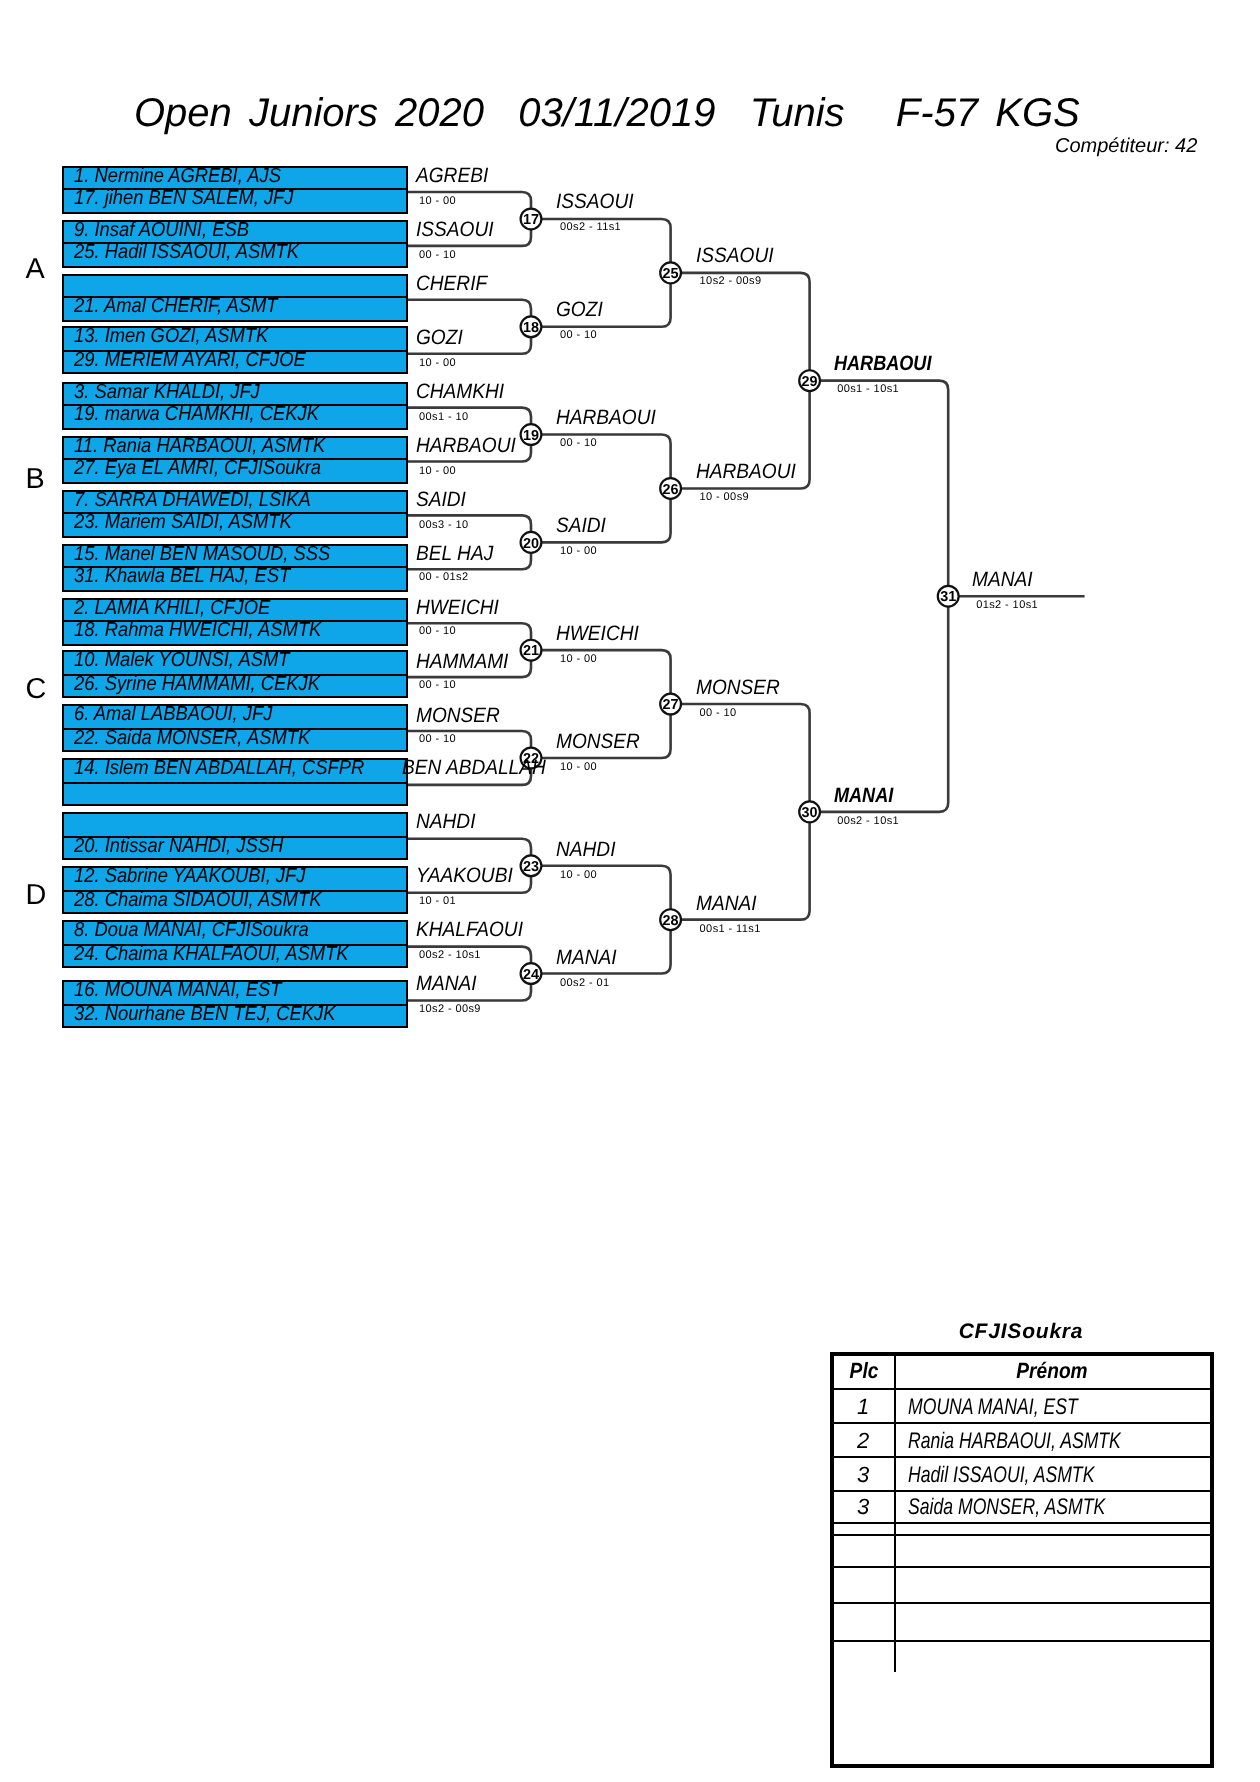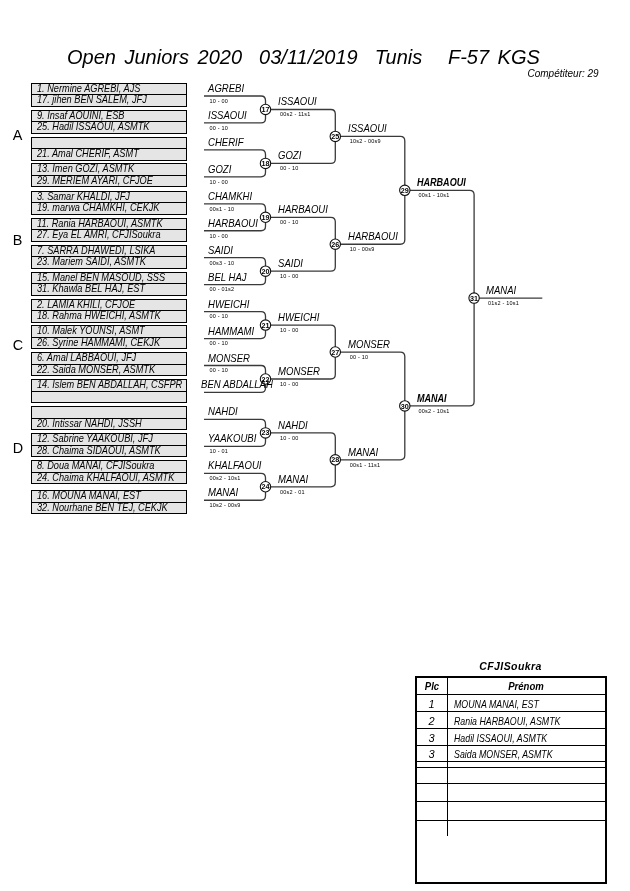--- a/index.html
+++ b/index.html
@@ -1,30 +1,30 @@
 <!DOCTYPE html>
 <html><head><meta charset="utf-8">
 <style>
 *{margin:0;padding:0;box-sizing:border-box}
 body{width:630px;height:891px;background:#fff;position:relative;overflow:hidden;
  font-family:"Liberation Sans",sans-serif;color:#000}
 .ab{position:absolute}
-.pair{border:1px solid #000;width:156px;left:31px;height:24px;background:#e5e5e5}
+.pair{border:1px solid #000;width:173px;left:31px;height:24px;background:#0ea5e9}
 .row{height:10.5px;line-height:10.2px;font-style:italic;font-size:10.1px;white-space:nowrap;padding-left:5.2px}
 .row span{display:inline-block;transform:scaleX(.91);transform-origin:0 0}
 .r1{border-bottom:1px solid #000;height:11.5px}
 .wn{font-style:italic;font-size:10.4px;line-height:12px;white-space:nowrap;height:12px}
 .wn span{display:inline-block;transform:scaleX(.92);transform-origin:0 100%}
 .sc{font-size:5.5px;line-height:6px;white-space:nowrap;letter-spacing:.2px}
 .b{font-weight:bold}
 .b span{transform:scaleX(.87)!important}
 .glabel{font-size:14.4px;line-height:16px}
 </style></head><body>
 <div class="ab" style="left:67px;top:46px;font-size:20px;line-height:22px;font-weight:normal;font-style:italic;word-spacing:3px;white-space:pre">Open Juniors 2020  03/11/2019  Tunis   F-57 KGS</div>
-<div class="ab" style="left:527.5px;top:68px;font-size:10px;line-height:11px;font-style:italic">Compétiteur: 29</div>
+<div class="ab" style="left:527.5px;top:68px;font-size:10px;line-height:11px;font-style:italic">Compétiteur: 42</div>
 <div class="ab glabel" style="left:12.8px;top:126.9px">A</div>
 <div class="ab glabel" style="left:12.8px;top:232.3px">B</div>
 <div class="ab glabel" style="left:12.8px;top:337.3px">C</div>
 <div class="ab glabel" style="left:12.8px;top:440.3px">D</div>
 <div class="ab pair" style="top:82.90px">
     <div class="row r1"><span>1. Nermine AGREBI, AJS</span></div>
     <div class="row"><span>17. jihen BEN SALEM, JFJ</span></div>
   </div>
 <div class="ab pair" style="top:109.85px">
     <div class="row r1"><span>9. Insaf AOUINI, ESB</span></div>

